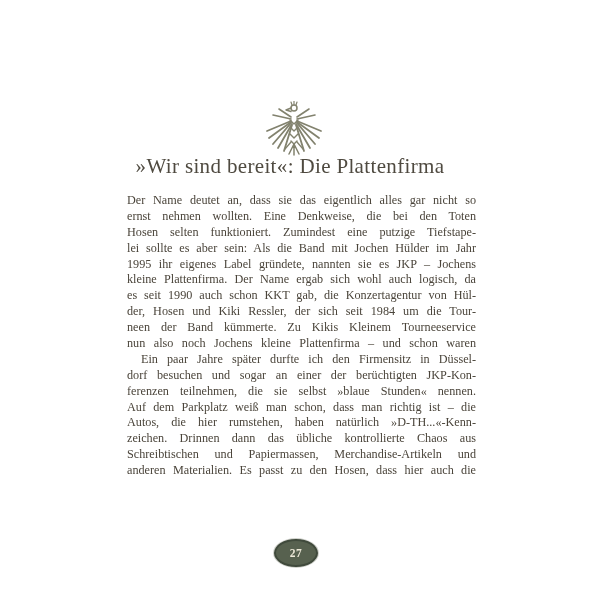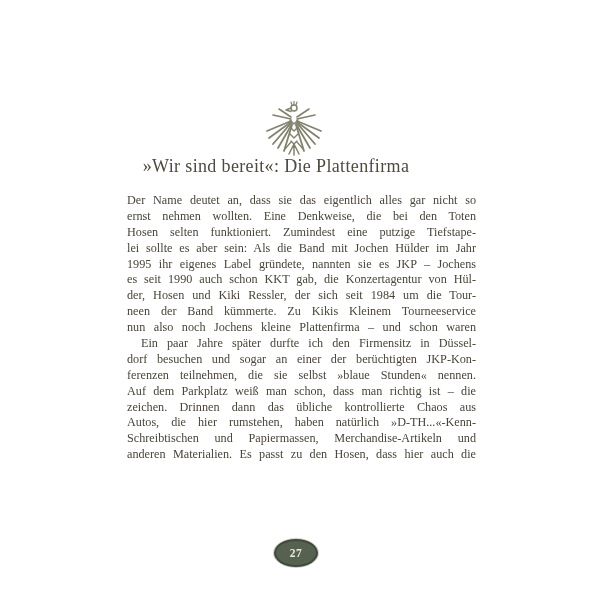--- a/index.html
+++ b/index.html
@@ -9,22 +9,22 @@
     background: var(--bg,#ffffff);
     font-family:"Liberation Serif", serif;
     overflow:hidden;
   }
   .emblem {
     position:absolute; left:264px; top:101px; width:60px; height:56px;
     color: var(--emblem,#82826e);
   }
   .emblem svg { width:100%; height:100%; display:block; }
   .heading {
-    position:absolute; left:96px; top:156px; width:360px; margin:0;
-    font-size:18px; font-weight:400; letter-spacing:0.35px;
+    position:absolute; left:110px; top:156px; width:360px; margin:0;
+    font-size:21px; font-weight:400; letter-spacing:0.35px;
     text-align:center; color: var(--heading,#4f4a40);
     line-height:20px; white-space:nowrap;
   }
   .body {
     position:absolute; left:119px; top:193px; width:357px;
     color: var(--text,#4a443a);
     font-size:12.2px; line-height:15.9px;
   }
   .bline {
     text-align:justify; text-align-last:justify;
@@ -88,30 +88,31 @@
   </div>
 
   <h1 class="heading">»Wir sind bereit«: Die Plattenfirma</h1>
 
   <div class="body">
       <div class="bline">Der Name deutet an, dass sie das eigentlich alles gar nicht so</div>
       <div class="bline">ernst nehmen wollten. Eine Denkweise, die bei den Toten</div>
       <div class="bline">Hosen selten funktioniert. Zumindest eine putzige Tiefstape-</div>
       <div class="bline">lei sollte es aber sein: Als die Band mit Jochen Hülder im Jahr</div>
       <div class="bline">1995 ihr eigenes Label gründete, nannten sie es JKP – Jochens</div>
+      <div class="bline">kleine Plattenfirma. Der Name ergab sich wohl auch logisch, da</div>
       <div class="bline">es seit 1990 auch schon KKT gab, die Konzertagentur von Hül-</div>
       <div class="bline">der, Hosen und Kiki Ressler, der sich seit 1984 um die Tour-</div>
       <div class="bline">neen der Band kümmerte. Zu Kikis Kleinem Tourneeservice</div>
       <div class="bline">nun also noch Jochens kleine Plattenfirma – und schon waren</div>
       <div class="bline indent">Ein paar Jahre später durfte ich den Firmensitz in Düssel-</div>
       <div class="bline">dorf besuchen und sogar an einer der berüchtigten JKP-Kon-</div>
       <div class="bline">ferenzen teilnehmen, die sie selbst »blaue Stunden« nennen.</div>
       <div class="bline">Auf dem Parkplatz weiß man schon, dass man richtig ist – die</div>
+      <div class="bline">Autos, die hier rumstehen, haben natürlich »D-TH...«-Kenn-</div>
       <div class="bline">zeichen. Drinnen dann das übliche kontrollierte Chaos aus</div>
-      <div class="bline">Autos, die hier rumstehen, haben natürlich »D-TH...«-Kenn-</div>
       <div class="bline">Schreibtischen und Papiermassen, Merchandise-Artikeln und</div>
       <div class="bline">anderen Materialien. Es passt zu den Hosen, dass hier auch die</div>
     </div>
 
   <div class="badge">
     <span>27</span>
   </div>
 
 </div>
 

